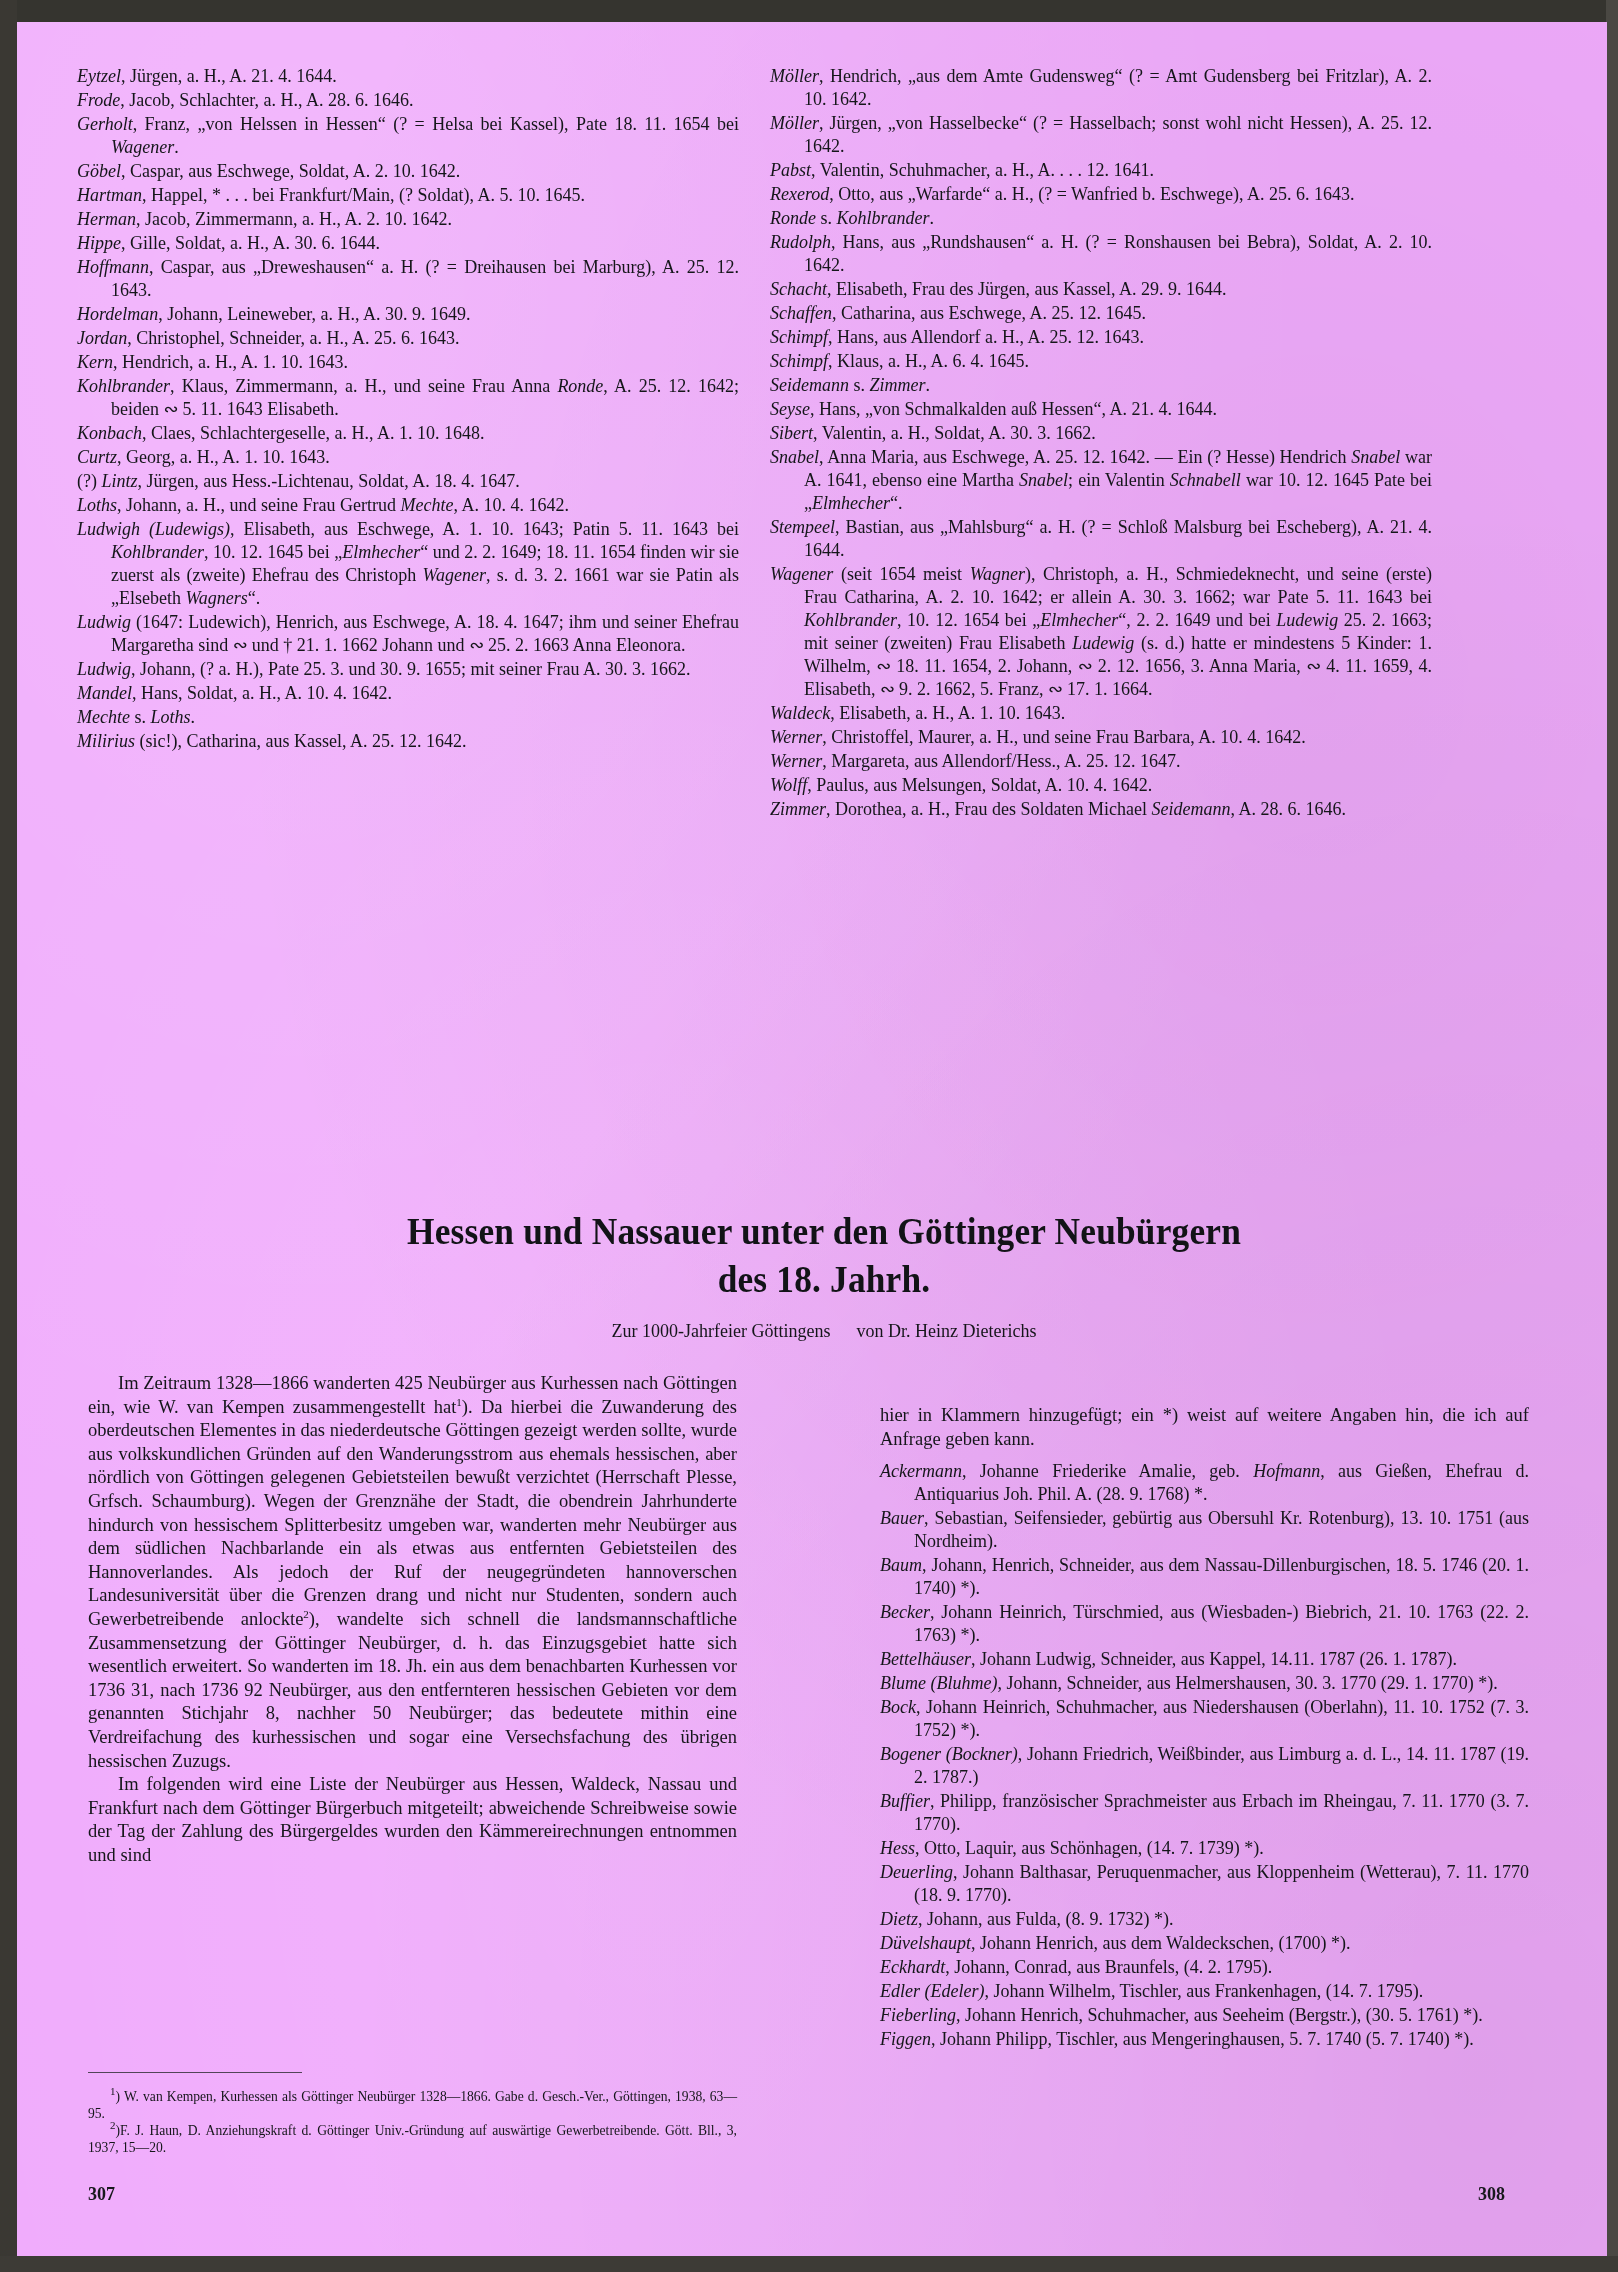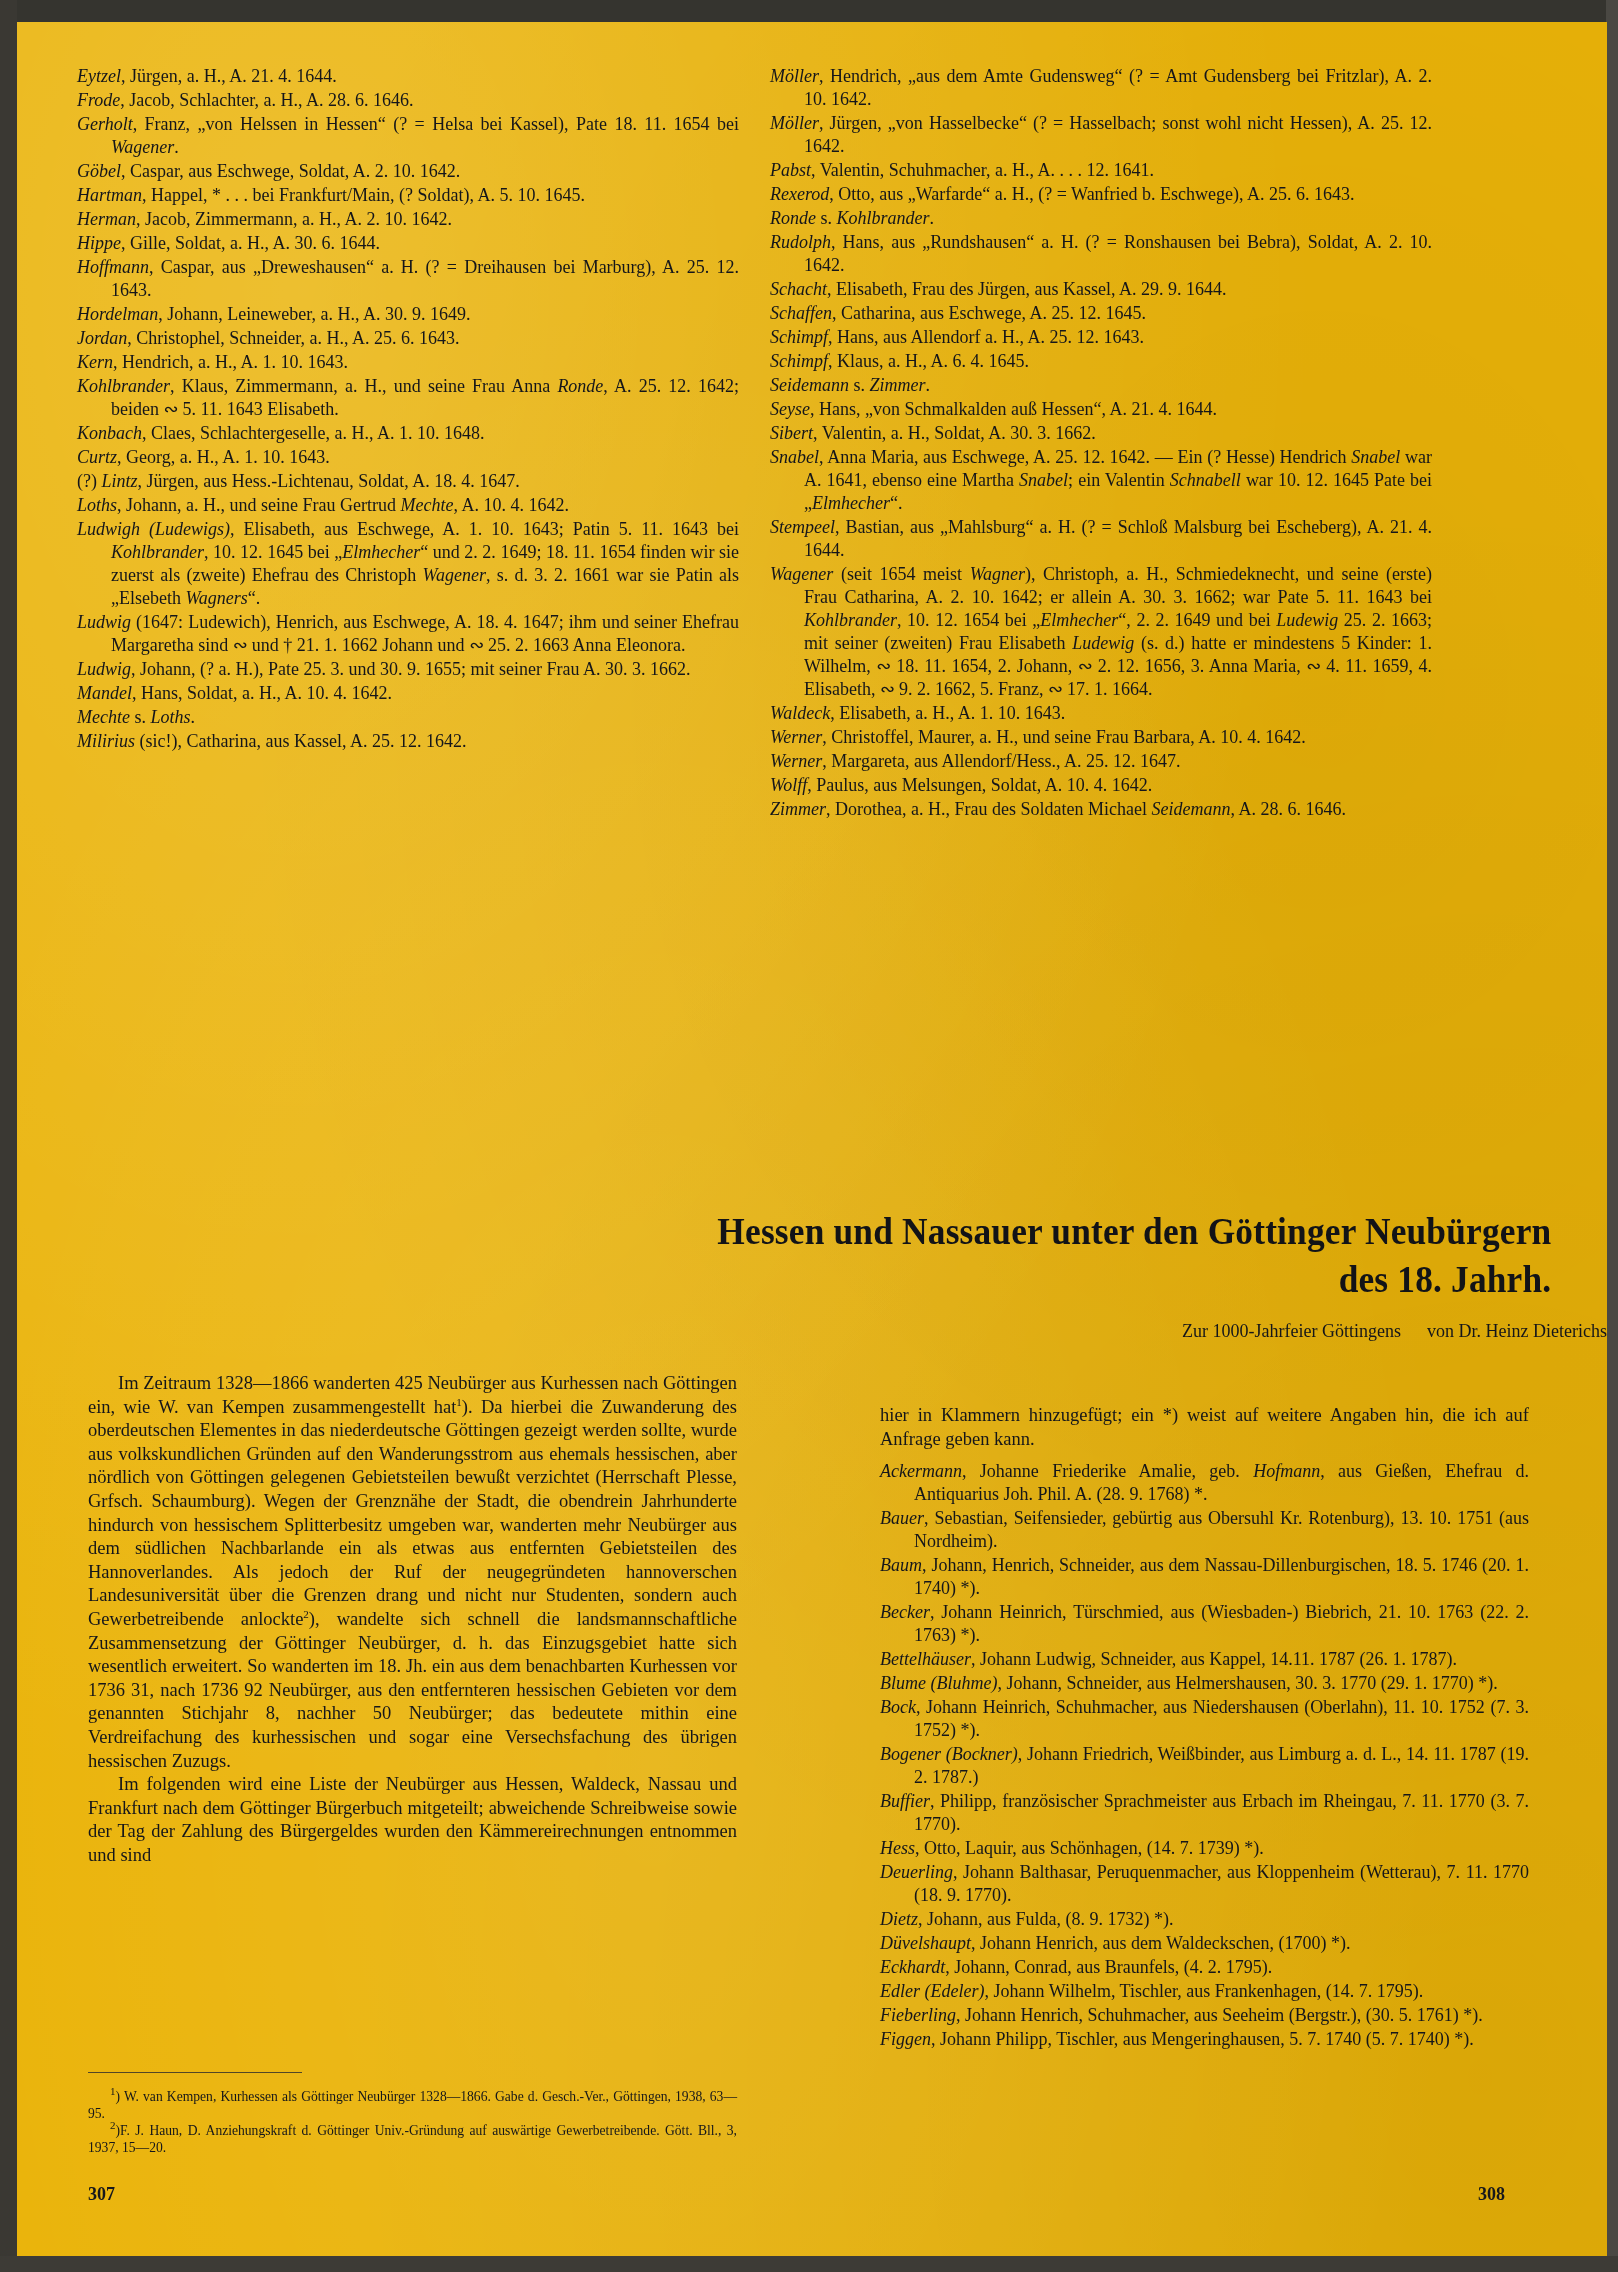--- a/index.html
+++ b/index.html
@@ -14,21 +14,21 @@
   
   .scan-edge-top   { position:absolute; left:0; top:0;     width:1618px; height:22px;  background:#35342f; }
   .scan-edge-left  { position:absolute; left:0; top:0;     width:17px;   height:2273px;background:#3a3833; }
   .scan-edge-right { position:absolute; right:0; top:0;    width:11.7px;   height:2273px;background:#4a4843; }
   .scan-edge-bot   { position:absolute; left:0; bottom:0;  width:1618px; height:17px;  background:#3d3b36; }
 
   .page {
     position:absolute;
     left:17px; top:22px;
     width:1590px; height:2234px;
-    background:#eab308;
+    background:#f0abfc;
   }
   
   .paper-noise{
     position:absolute; inset:0;
     background:
       radial-gradient(ellipse at 18% 12%, rgba(255,255,255,.16), rgba(255,255,255,0) 55%),
       radial-gradient(ellipse at 82% 30%, rgba(0,0,0,.05), rgba(0,0,0,0) 60%),
       radial-gradient(ellipse at 40% 78%, rgba(255,255,255,.10), rgba(255,255,255,0) 60%),
       radial-gradient(ellipse at 92% 92%, rgba(0,0,0,.07), rgba(0,0,0,0) 55%);
     pointer-events:none;
@@ -51,21 +51,21 @@
     text-align:justify;
     text-justify:inter-word;
     padding-left:34px;
     text-indent:-34px;
     margin:0 0 1px 0;
   }
 
   i { font-style:italic; }
 
   
-  .headline-wrap { position:absolute; left:0; width:1590px; text-align:right; }
+  .headline-wrap { position:absolute; left:12px; width:1590px; text-align:center; }
   .headline {
     font-family:"Liberation Serif", serif;
     font-weight:bold;
     font-size:38px;
     letter-spacing:0.2px;
     line-height:48px;
     color:#121317;
     transform:scaleX(.93);
     transform-origin:center;
   }

